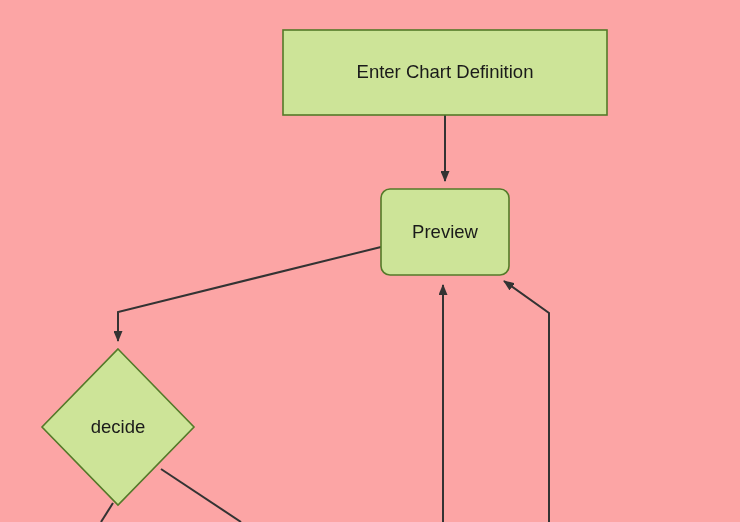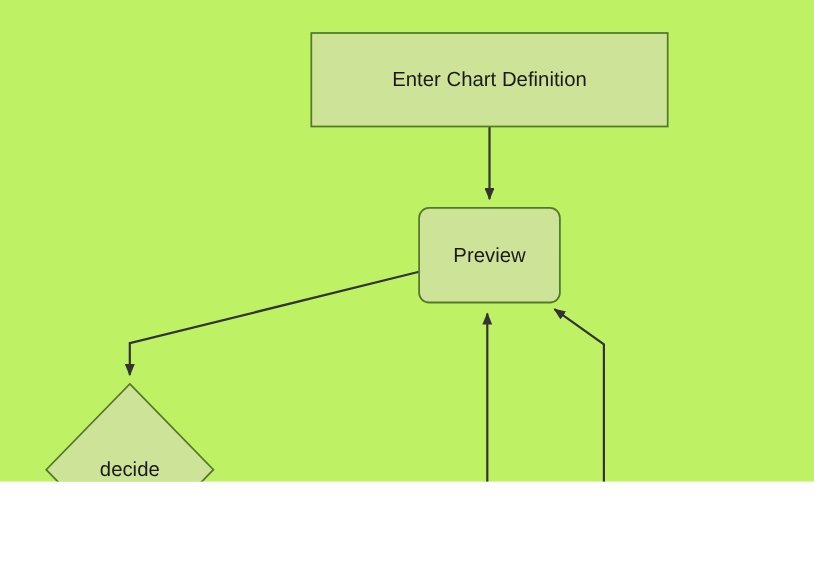--- a/index.html
+++ b/index.html
@@ -7,22 +7,22 @@
     margin: 0;
     padding: 0;
     background: #ffffff;
   }
   body {
     font-family: "Liberation Sans", "DejaVu Sans", sans-serif;
   }
   #diagram-canvas {
     position: relative;
     width: 740px;
-    height: 438px;
-    background: #bef264;
+    height: 522px;
+    background: #fca5a5;
     overflow: hidden;
   }
   #flow-svg {
     position: absolute;
     top: 0;
     left: 0;
     width: 740px;
     height: 522px;
     display: block;
   }

